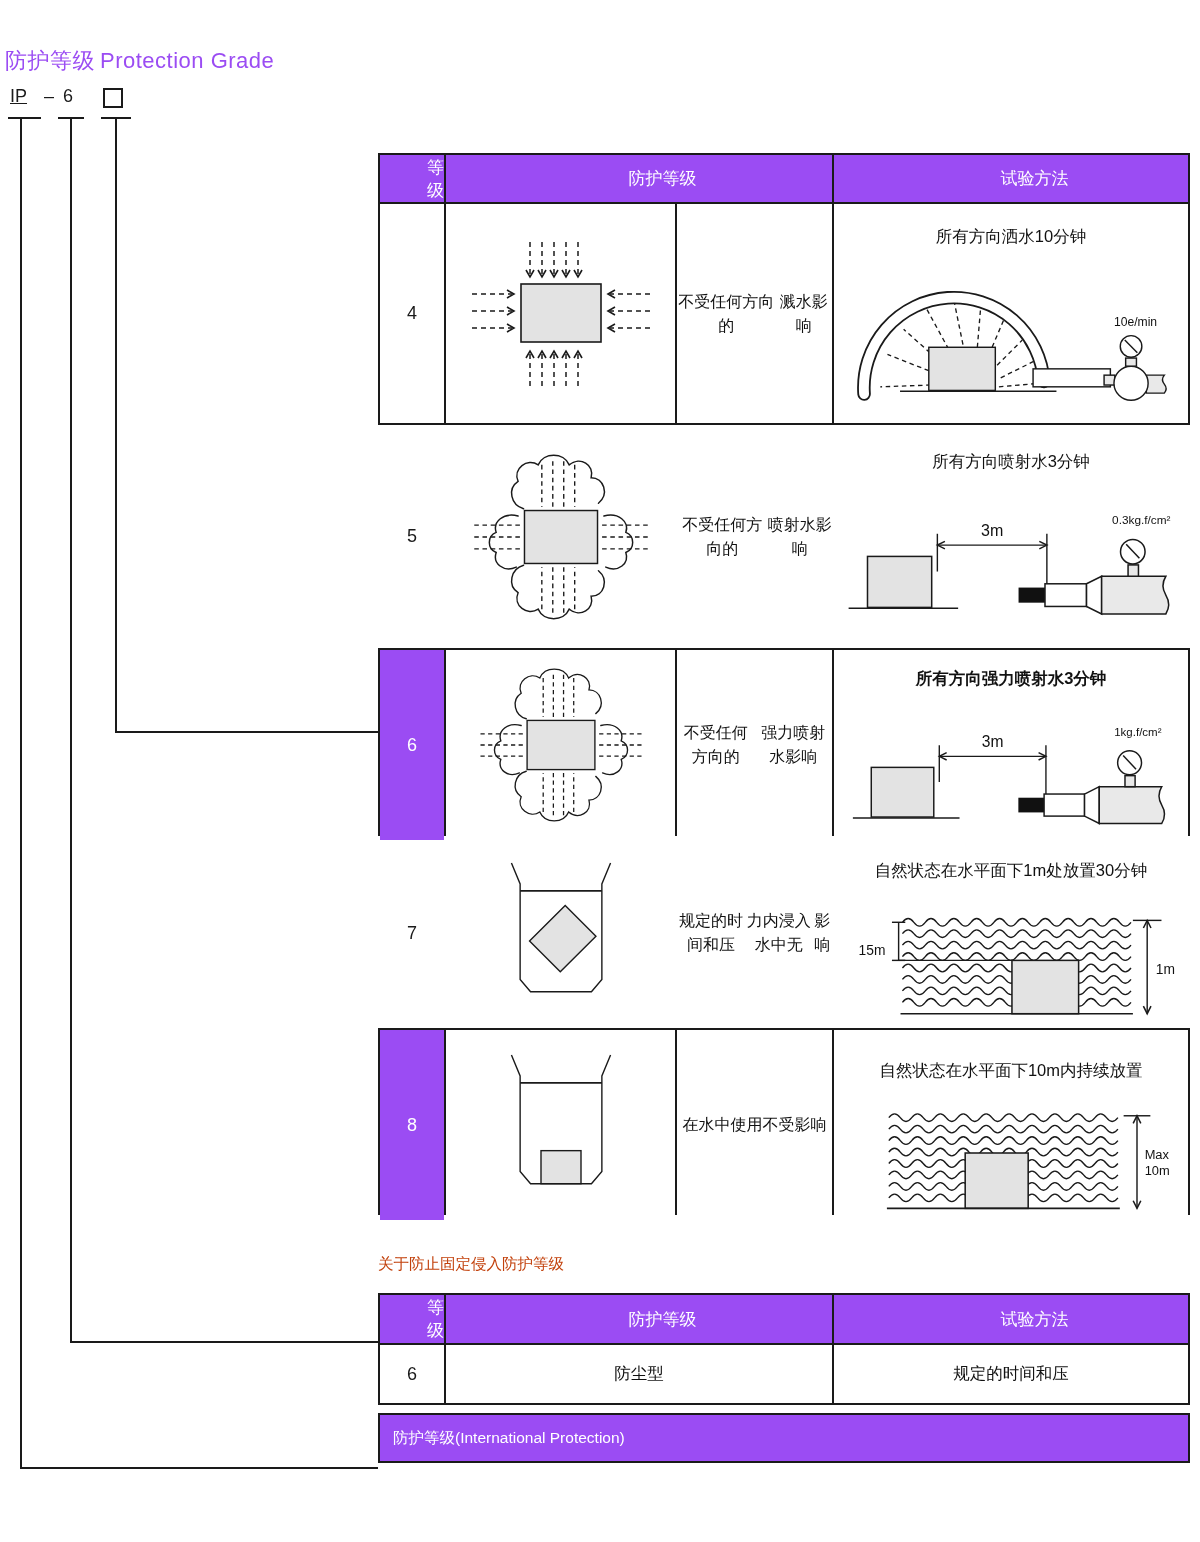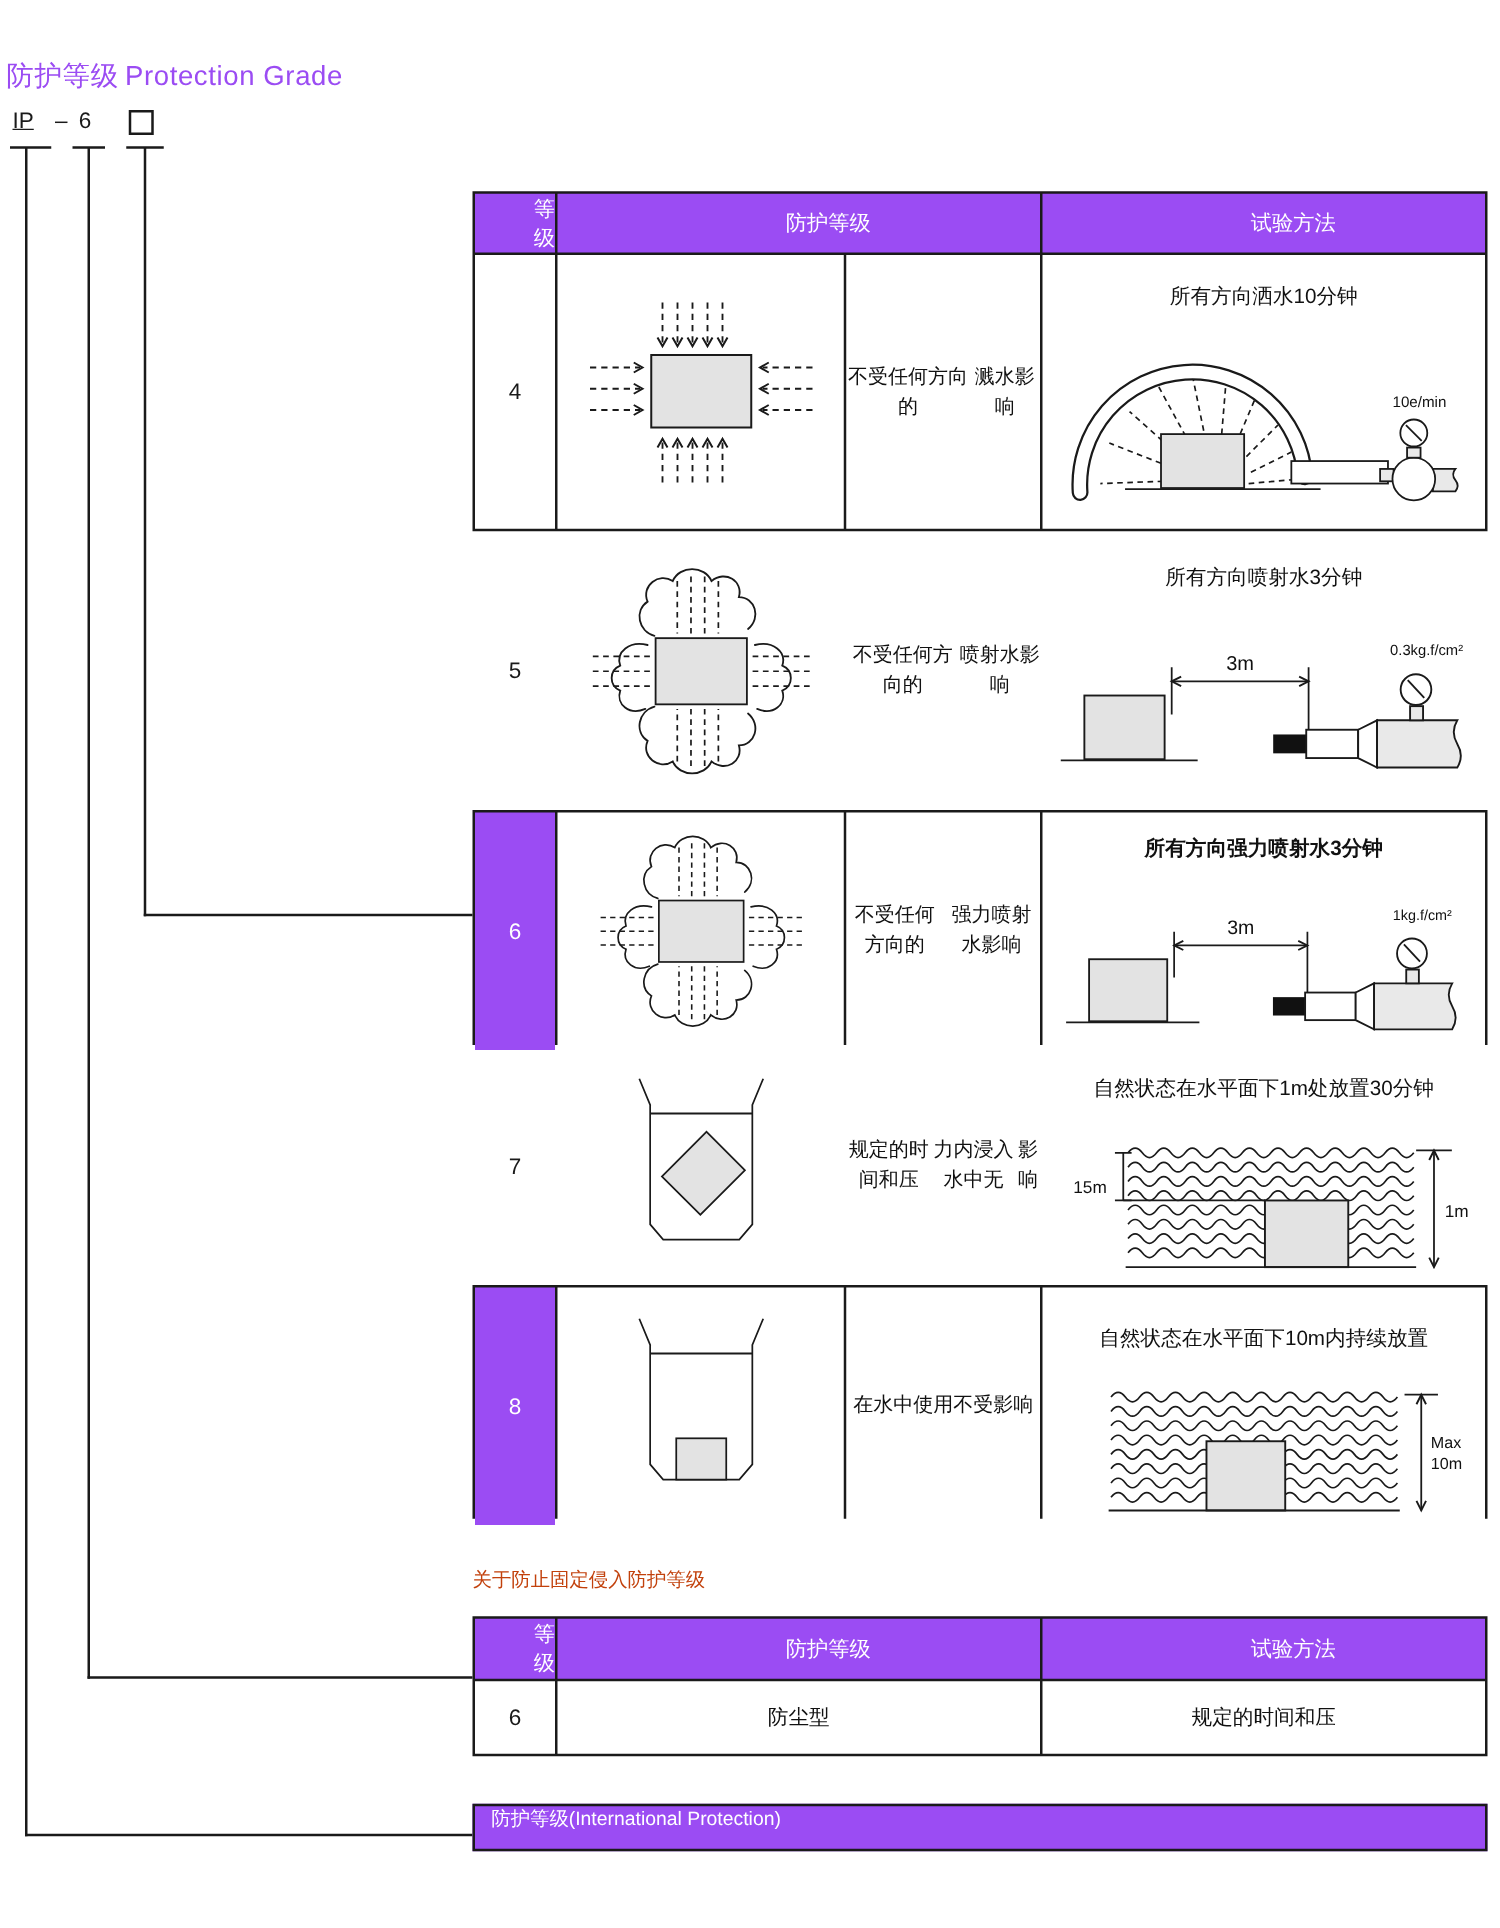--- a/index.html
+++ b/index.html
@@ -32,22 +32,22 @@
   .hd{background:#9b4cf3 !important;color:#fff;font-size:17px;padding-left:47px;}
   .grade{font-size:18px;color:#1a1a1a;}
   .grade.sel{background:#9b4cf3 !important;color:#fff;}
 
   .prot-text{font-size:16px;line-height:24px;text-align:center;flex-direction:row;}
   .test-cell{flex-direction:column;justify-content:flex-start !important;}
   .test-title{font-size:16.5px;text-align:center;white-space:nowrap;}
 
   .cap{position:absolute;left:378px;top:1254px;font-size:15.5px;color:#c2410c;}
 
-  .footer-bar{position:absolute;left:378px;top:1443px;width:812px;height:38px;box-sizing:border-box;
-    background:#9b4cf3;border:2px solid #1a1a1a;display:flex;}
+  .footer-bar{position:absolute;left:378px;top:1413px;width:812px;height:50px;box-sizing:border-box;
+    background:#9b4cf3;border:2px solid #1a1a1a;display:flex;align-items:center;}
   .footer-bar span{color:#fff;font-size:15.5px;padding-left:13px;}
 
   svg{display:block;}
   svg text{font-family:"Liberation Sans","DejaVu Sans",sans-serif;fill:#111;}
   .lineart{stroke:#1a1a1a;fill:none;stroke-width:1.6;}
   .boxfill{fill:#e3e3e3;stroke:#1a1a1a;stroke-width:1.6;}
   .dash{stroke:#1a1a1a;fill:none;stroke-width:1.5;stroke-dasharray:5 4;}
   .grey{fill:#e9e9e9;stroke:#1a1a1a;stroke-width:1.6;}
 </style>
 </head>

